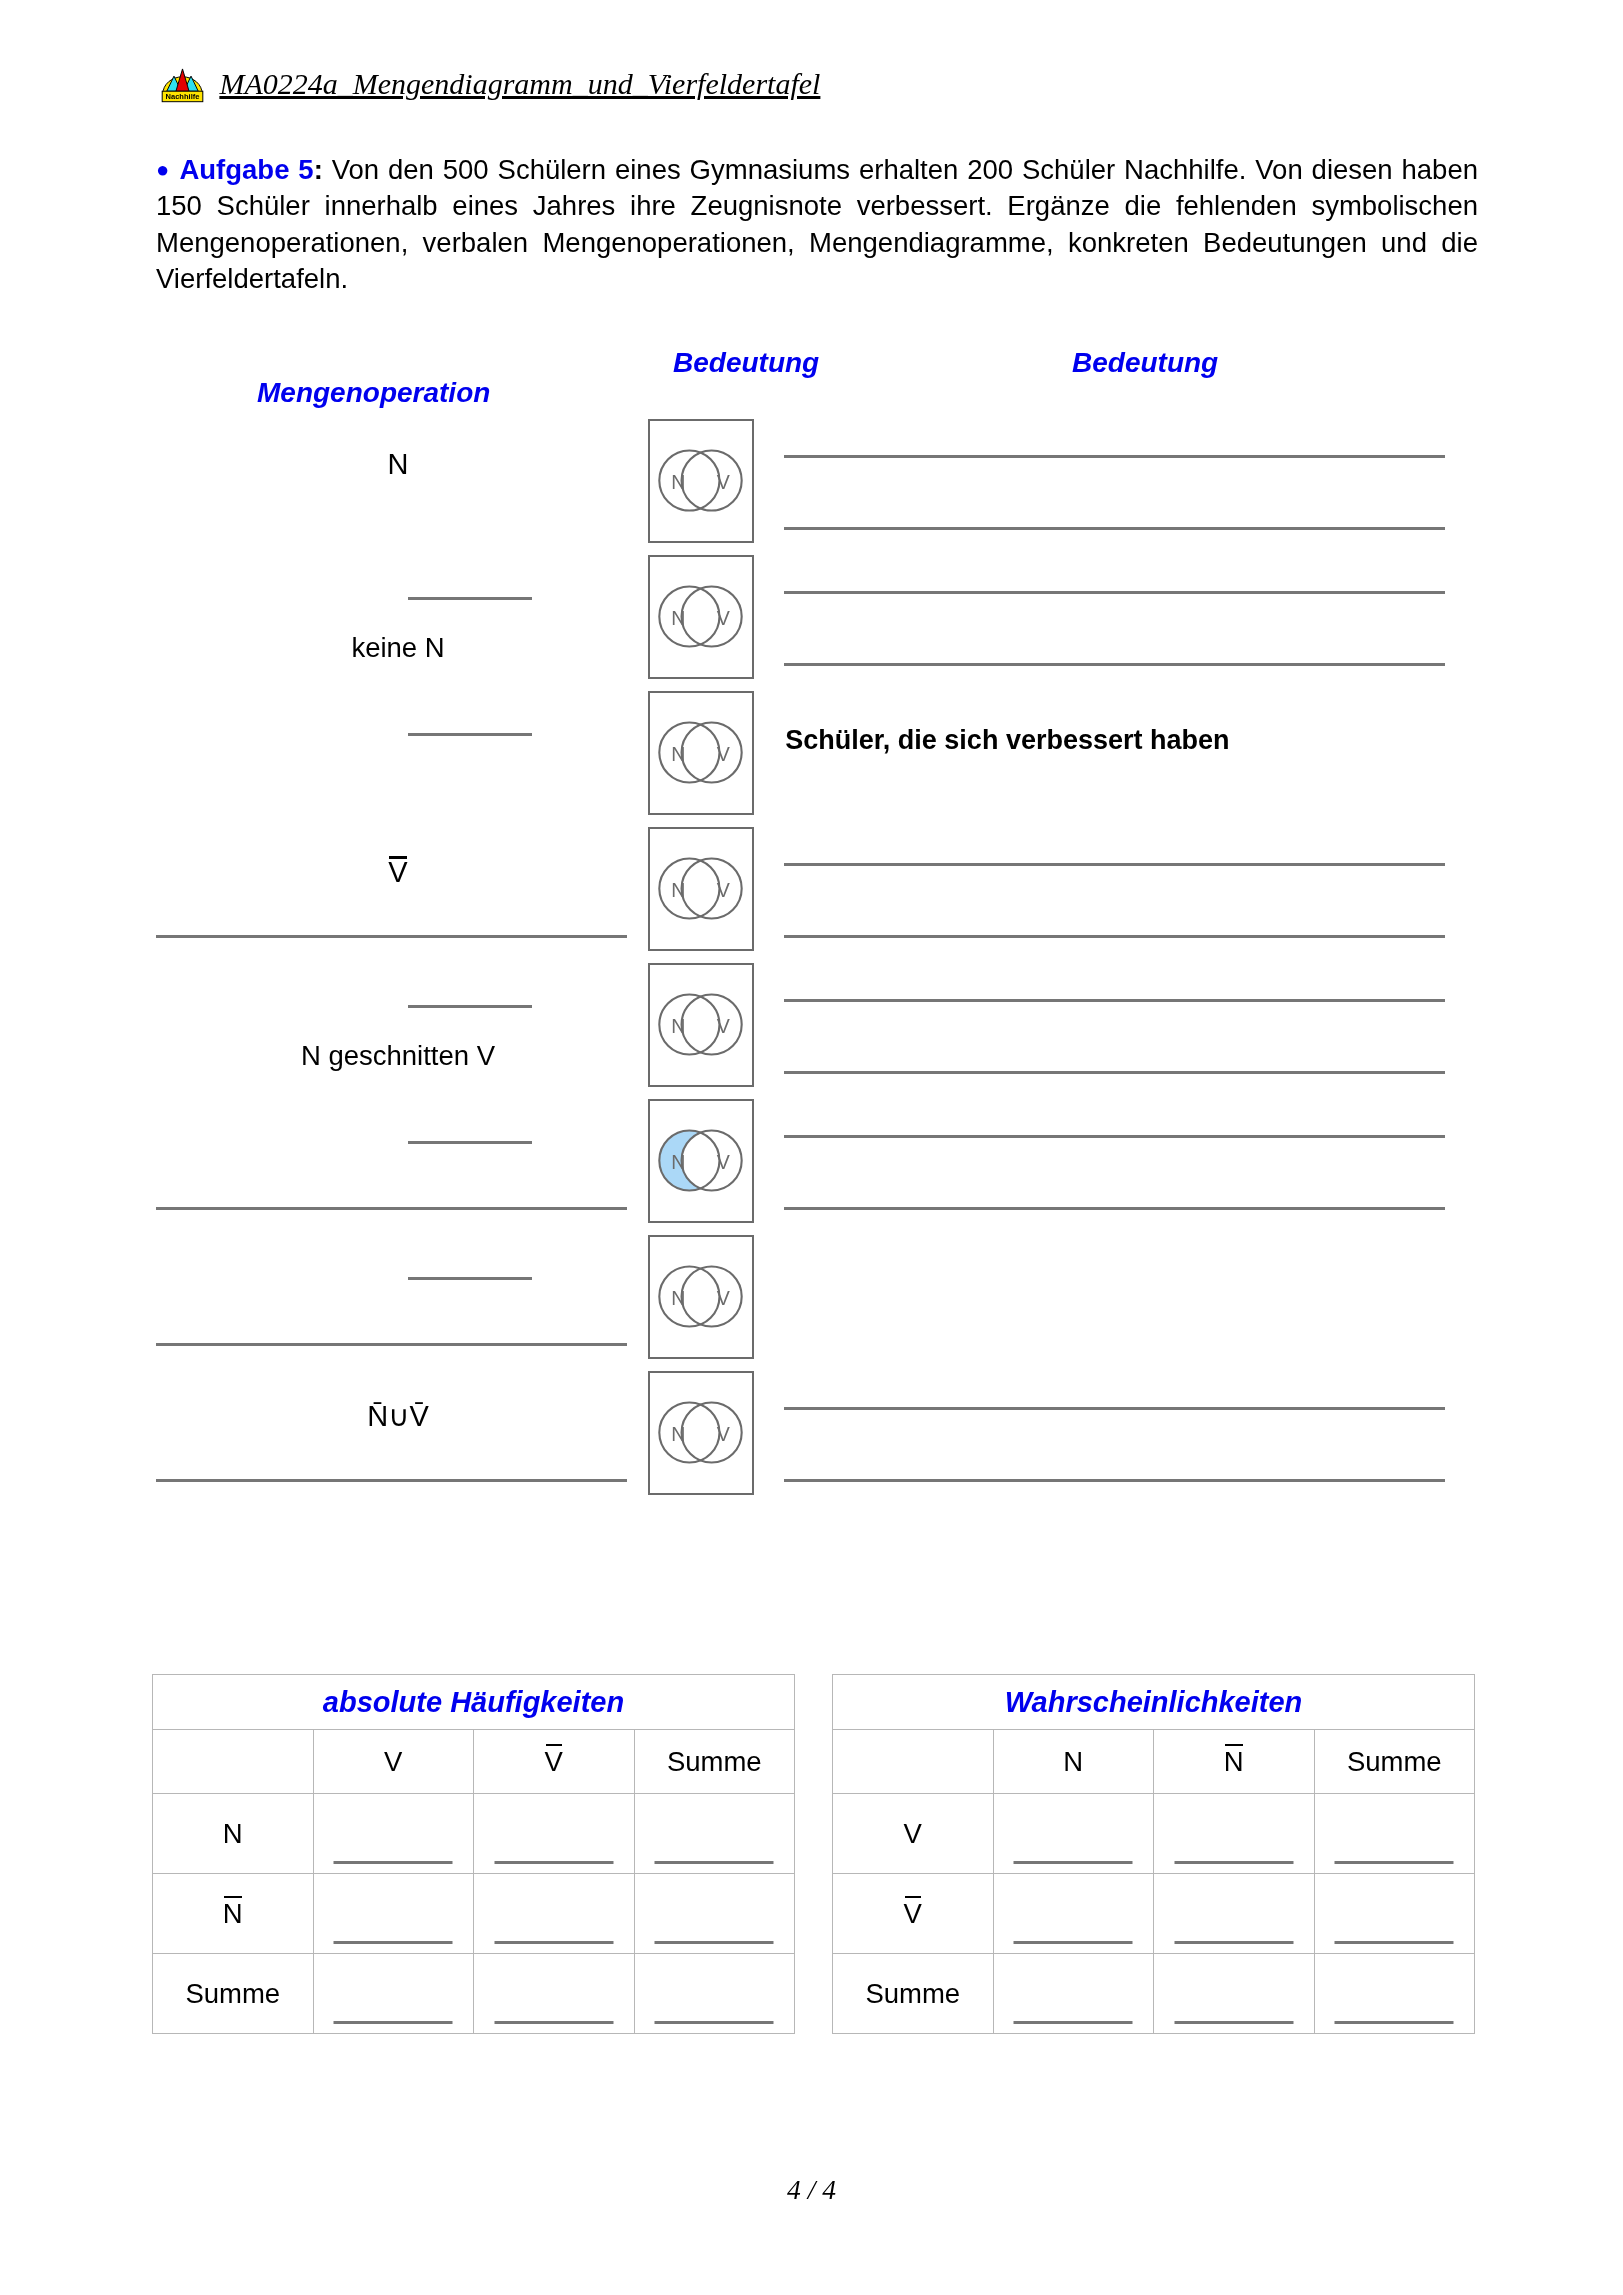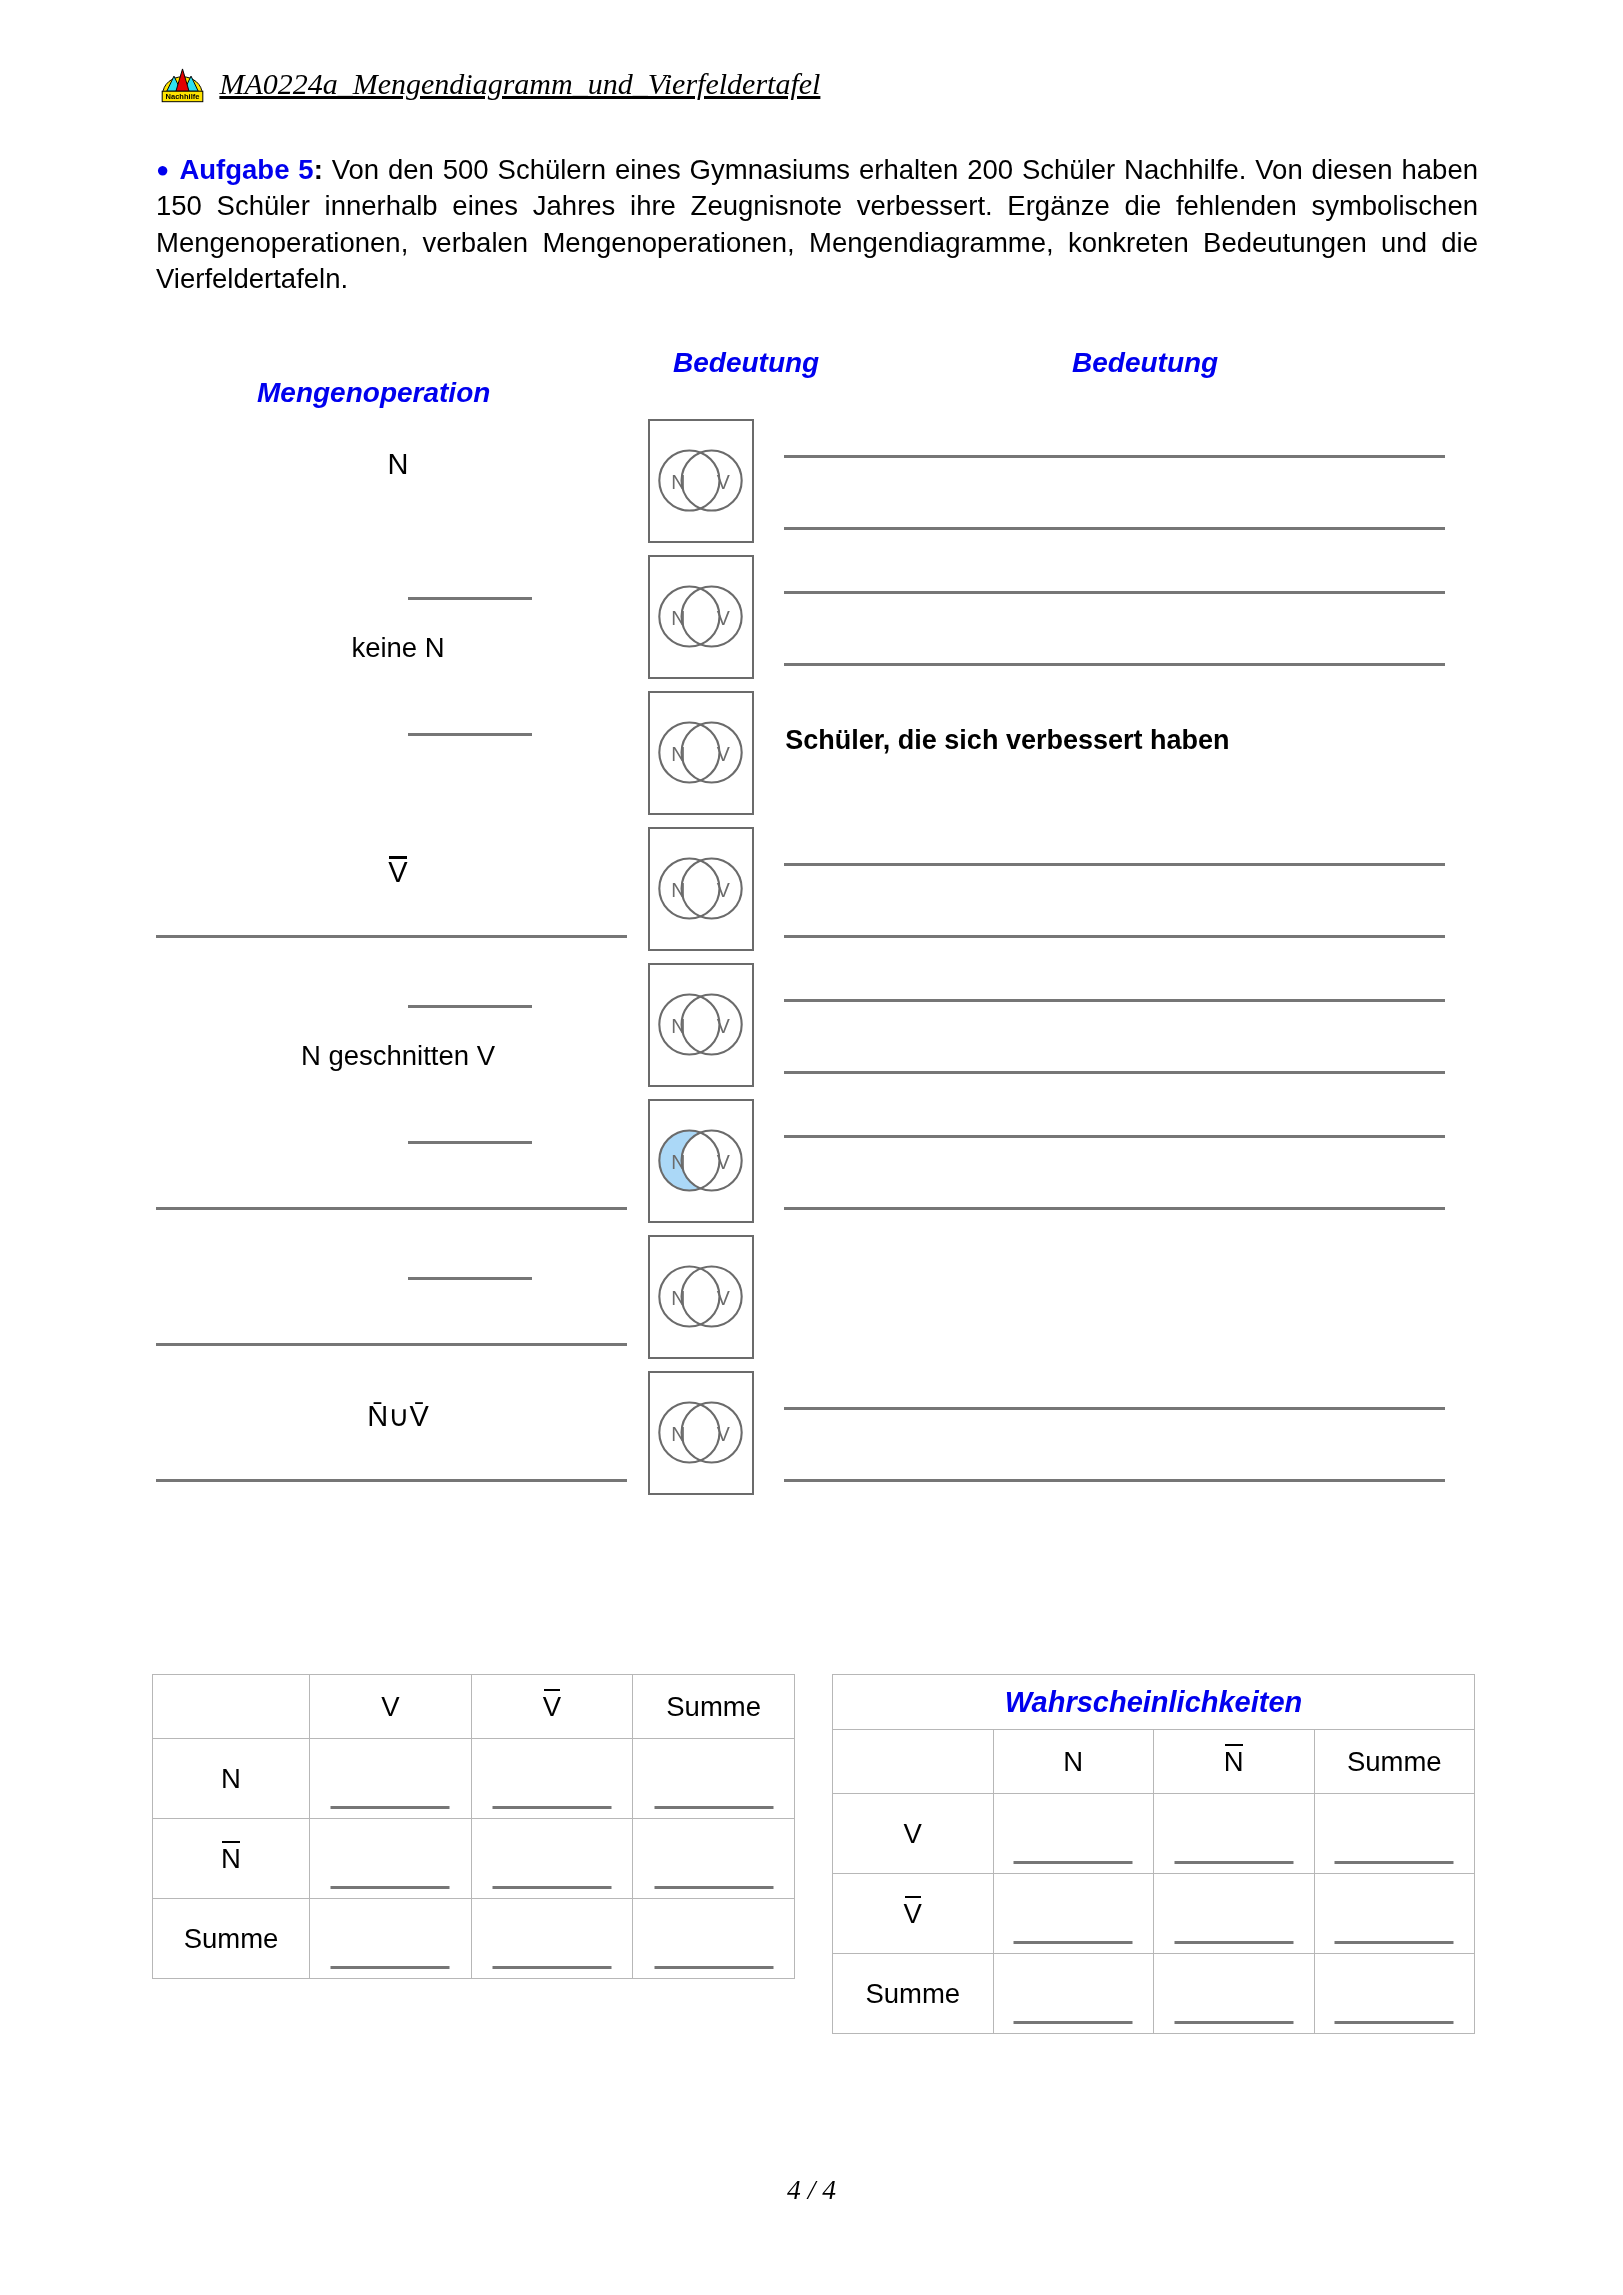--- a/index.html
+++ b/index.html
@@ -473,20 +473,23 @@
         <div class="bed-line" style="top:113px"></div>
       </div>
     </div>
   </div>
 
 <div class="tables" id="tables">
     <div>
       <table class="vft">
         <tbody>
           <tr>
+            <td class="tbl-title-cell" colspan="4"><span class="tbl-title">absolute Häufigkeiten</span></td>
+          </tr>
+          <tr>
             <td class="hdr-cell corner-cell"></td>
             <td class="hdr-cell">V</td>
             <td class="hdr-cell"><span class="ovl">V</span></td>
             <td class="hdr-cell">Summe</td>
           </tr>
           <tr>
             <td class="rowlab-cell">N</td>
             <td class="body-cell">
               <span class="fill-line"></span>
             </td>

